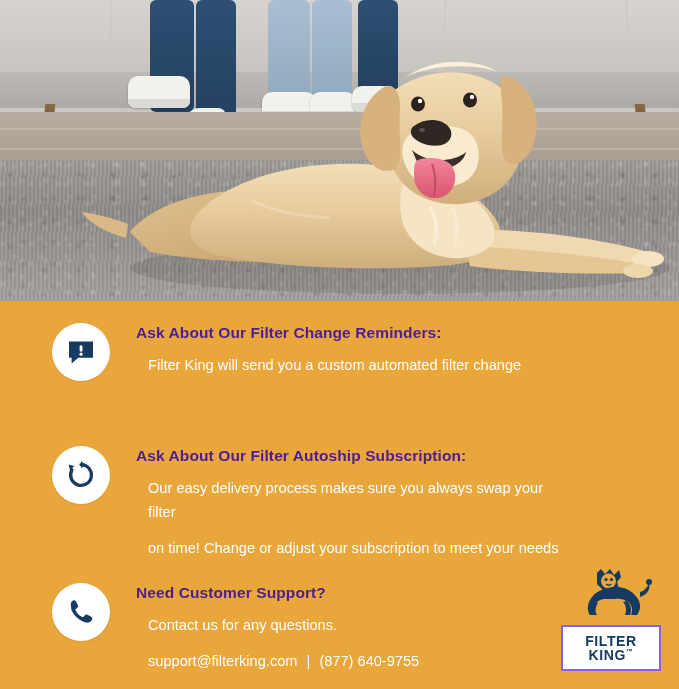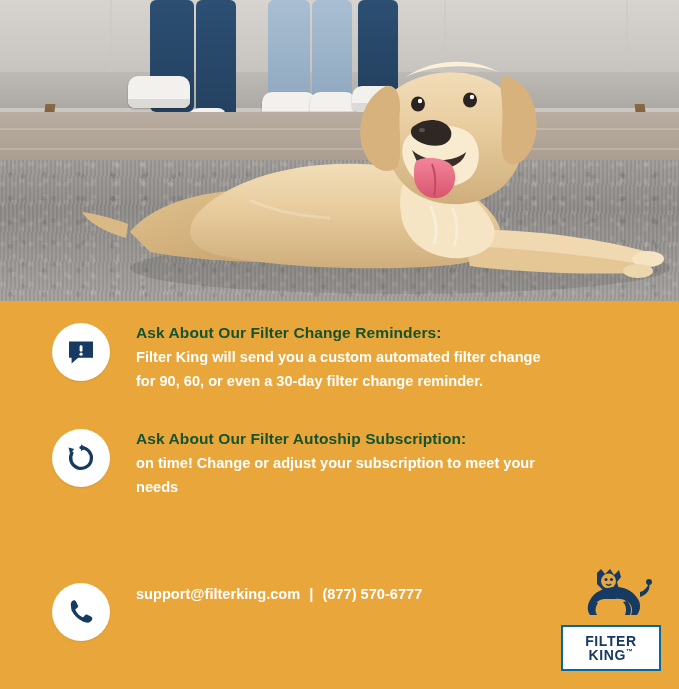--- a/index.html
+++ b/index.html
@@ -136,49 +136,49 @@
     width:58px; height:58px;
     border-radius:50%;
     background:#ffffff;
     flex: 0 0 58px;
     display:flex; align-items:center; justify-content:center;
     box-shadow: 0 1px 2px rgba(0,0,0,.08);
   }
   .icon-circle svg { display:block; }
   .txt { margin-left:26px; }
   .b-title {
-    color:#14532d;
+    color:#4c1d95;
     font-size:15.5px;
     font-weight:bold;
     letter-spacing:.1px;
     margin:0 0 4px 0;
     line-height:1.25;
   }
   .b-line {
     color:#ffffff;
     font-size:14.6px;
     line-height:1.62;
-    margin:0;
-    font-weight:700;
+    margin:12px;
+    font-weight:400;
   }
 
   
   .block-reminders { left:52px; top:22px; width:520px; }
-  .block-autoship  { left:52px; top:128px; width:520px; }
+  .block-autoship  { left:52px; top:145px; width:520px; }
   .block-support   { left:52px; top:282px; width:420px; }
 
   
   .logo {
     position:absolute; right:18px; bottom:18px;
     width:100px;
   }
   .logo-lion { width:100%; height:56px; position:relative; }
   .logo-box {
     margin-top:2px;
-    border:2px solid #0369a1;
+    border:2px solid #8b5cf6;
     background:#ffffff;
     padding:7px 4px 6px 4px;
     text-align:center;
   }
   .logo-l1 {
     color:#173a63;
     font-weight:bold;
     font-size:14px;
     letter-spacing:.6px;
     line-height:1.02;
@@ -309,49 +309,51 @@
       <div class="icon-circle">
         <svg width="32" height="32" viewBox="0 0 32 32">
           <path d="M4 5.5h24v16.2H13.2L6.6 27.4v-5.7H4z" fill="#173a63"></path>
           <rect x="14.6" y="9.2" width="2.9" height="6.6" rx="1.45" fill="#ffffff"></rect>
           <circle cx="16.05" cy="18.2" r="1.6" fill="#ffffff"></circle>
         </svg>
       </div>
       <div class="txt">
         <p class="b-title">Ask About Our Filter Change Reminders:</p>
         <p class="b-line">Filter King will send you a custom automated filter change</p>
-        <p class="b-line">for 90, 60, or even a 30-day filter change reminder.</p>
       </div>
     </div>
 
     <div class="block block-autoship">
       <div class="icon-circle">
         <svg width="32" height="32" viewBox="0 0 32 32">
           <path d="M16 5.6a10.4 10.4 0 1 1-9.1 5.4" fill="none" stroke="#173a63" stroke-width="3.3" stroke-linecap="round"></path>
           <path d="M16 2.3l4.6 3.5L16 9.3z" fill="#173a63"></path>
           <path d="M9.3 7.0 5.0 11.6 3.6 5.6z" fill="#173a63"></path>
         </svg>
       </div>
       <div class="txt">
         <p class="b-title">Ask About Our Filter Autoship Subscription:</p>
+        <p class="b-line">Our easy delivery process makes sure you always swap your filter</p>
         <p class="b-line">on time! Change or adjust your subscription to meet your needs</p>
       </div>
     </div>
 
     <div class="block block-support">
       <div class="icon-circle">
         <svg width="30" height="30" viewBox="0 0 30 30">
           <path d="M7.2 3.4c1.4-.5 2.3.1 2.9 1.3l1.8 3.5c.5 1 .3 1.9-.6 2.6l-1.5 1.1c-.5.4-.6.8-.3 1.4 1.4 3 3.6 5.3 6.7 6.8.6.3 1.1.2 1.5-.3l1.2-1.5c.7-.9 1.6-1.1 2.6-.6l3.4 1.8c1.2.6 1.7 1.6 1.2 2.9-.7 1.9-2.5 3.3-4.6 3.3-1.2 0-3-.4-5-1.4-4.7-2.3-8.7-6.3-11-11C5.2 10.5 4.8 8.6 4.8 7.4c0-2 1-3.4 2.4-4z" fill="#173a63"></path>
         </svg>
       </div>
       <div class="txt">
+        <p class="b-title">Need Customer Support?</p>
+        <p class="b-line">Contact us for any questions.</p>
         <p class="b-line">
           <span>support@filterking.com</span>
           <span style="padding:0 5px;">|</span>
-          <span>(877) 570-6777</span>
+          <span>(877) 640-9755</span>
         </p>
       </div>
     </div>
 
     <div class="logo">
       <div class="logo-lion">
         <svg width="100" height="56" viewBox="0 0 100 56">
 
           <path d="M36 6 L40 2 L44 7 L49 2 L53 8 L58 3 L60 10 L56 15 L58 22 L50 26 L42 23 L36 17 Z" fill="#173a63"></path>
           <circle cx="47.5" cy="14" r="7.5" fill="#e9a63a"></circle>

